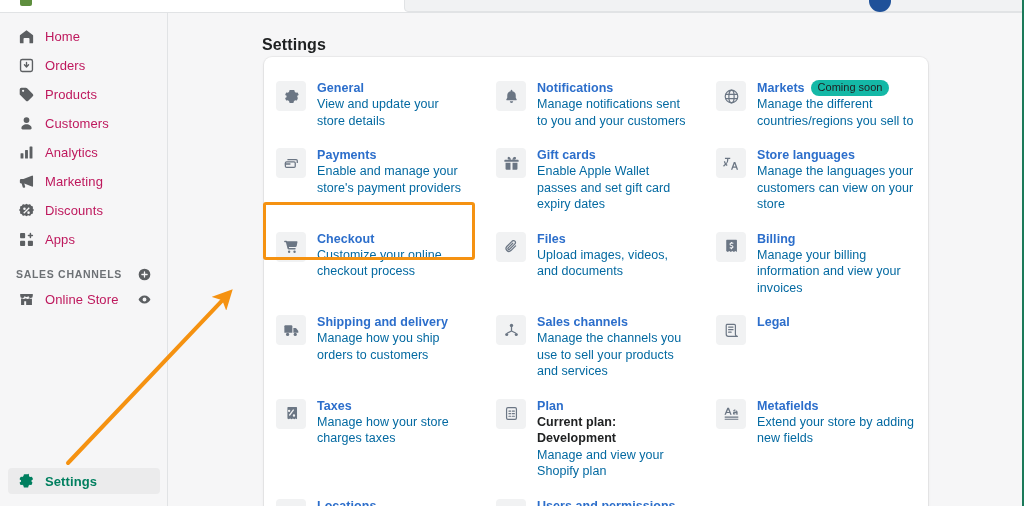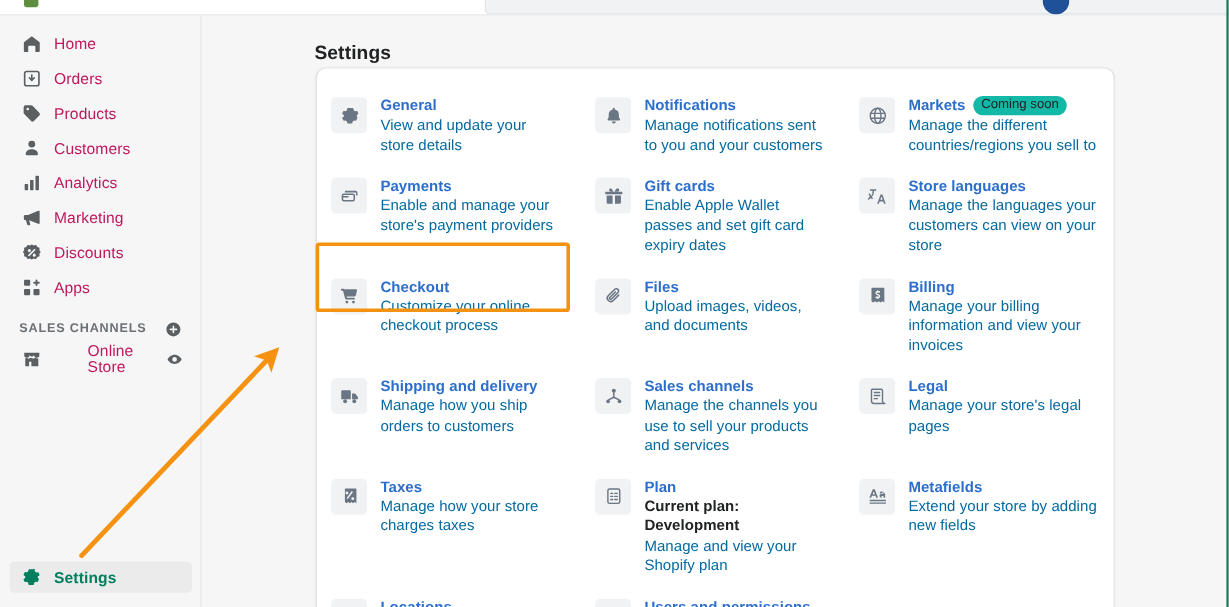--- a/index.html
+++ b/index.html
@@ -65,21 +65,20 @@
   .section-title {
     font-size: 10.5px; font-weight: 600; letter-spacing: .7px;
     color: #6d7175; text-transform: uppercase;
   }
   .section-action { color: #5c5f62; display: flex; align-items: center; cursor: pointer; }
 
   .channel-item {
     display: flex; align-items: center;
     height: 24px; margin: 0 8px; padding: 0 8px; border-radius: 4px;
     cursor: pointer;
-    gap: 28px;
   }
   .channel-item .nav-label { flex: 1; }
   .channel-eye { color: #5c5f62; display: flex; align-items: center; }
 
   .settings-bottom {
     position: absolute; left: 8px; bottom: 12px;
     width: 152px; height: 26px;
     display: flex; align-items: center; padding: 0 8px;
     background: #ebebec; border-radius: 4px; cursor: pointer;
   }
@@ -463,21 +462,20 @@
             <span class="cell-ico">
               <svg width="17" height="17" viewBox="0 0 20 20" fill="none" stroke="currentColor" stroke-width="1.4">
                 <path d="M4.6 2.8h8.6a1.4 1.4 0 0 1 1.4 1.4v10.2a2.4 2.4 0 0 0 2.4 2.4H6.2a2.4 2.4 0 0 1-2.4-2.4V4.2a1.4 1.4 0 0 1 .8-1.4z" stroke-linejoin="round"></path>
                 <path d="M6.6 6h5.2M6.6 9h5.2M6.6 12h3" stroke-linecap="round"></path>
               </svg>
             </span>
             <div class="cell-body">
               <div class="cell-title-row">
                 <span class="cell-title">Legal</span>
               </div>
-              <div class="cell-desc">Manage your store's legal pages</div>
             </div>
           </div>
           <div class="cell">
             <span class="cell-ico">
               <svg width="17" height="17" viewBox="0 0 20 20" fill="currentColor">
                 <path d="M4.2 2.4h11.6a.7.7 0 0 1 .7.7v13.8l-1.6-1.1-1.6 1.1-1.6-1.1-1.7 1.1-1.6-1.1-1.6 1.1-1.6-1.1V3.1a.7.7 0 0 1 .7-.7zm3 3.1a1.4 1.4 0 1 0 0 2.8 1.4 1.4 0 0 0 0-2.8zm5.9.3-1.2-.9-5.1 7 1.2.9 5.1-7zm-.2 5.2a1.4 1.4 0 1 0 0 2.8 1.4 1.4 0 0 0 0-2.8z"></path>
               </svg>
             </span>
             <div class="cell-body">
               <div class="cell-title-row">

